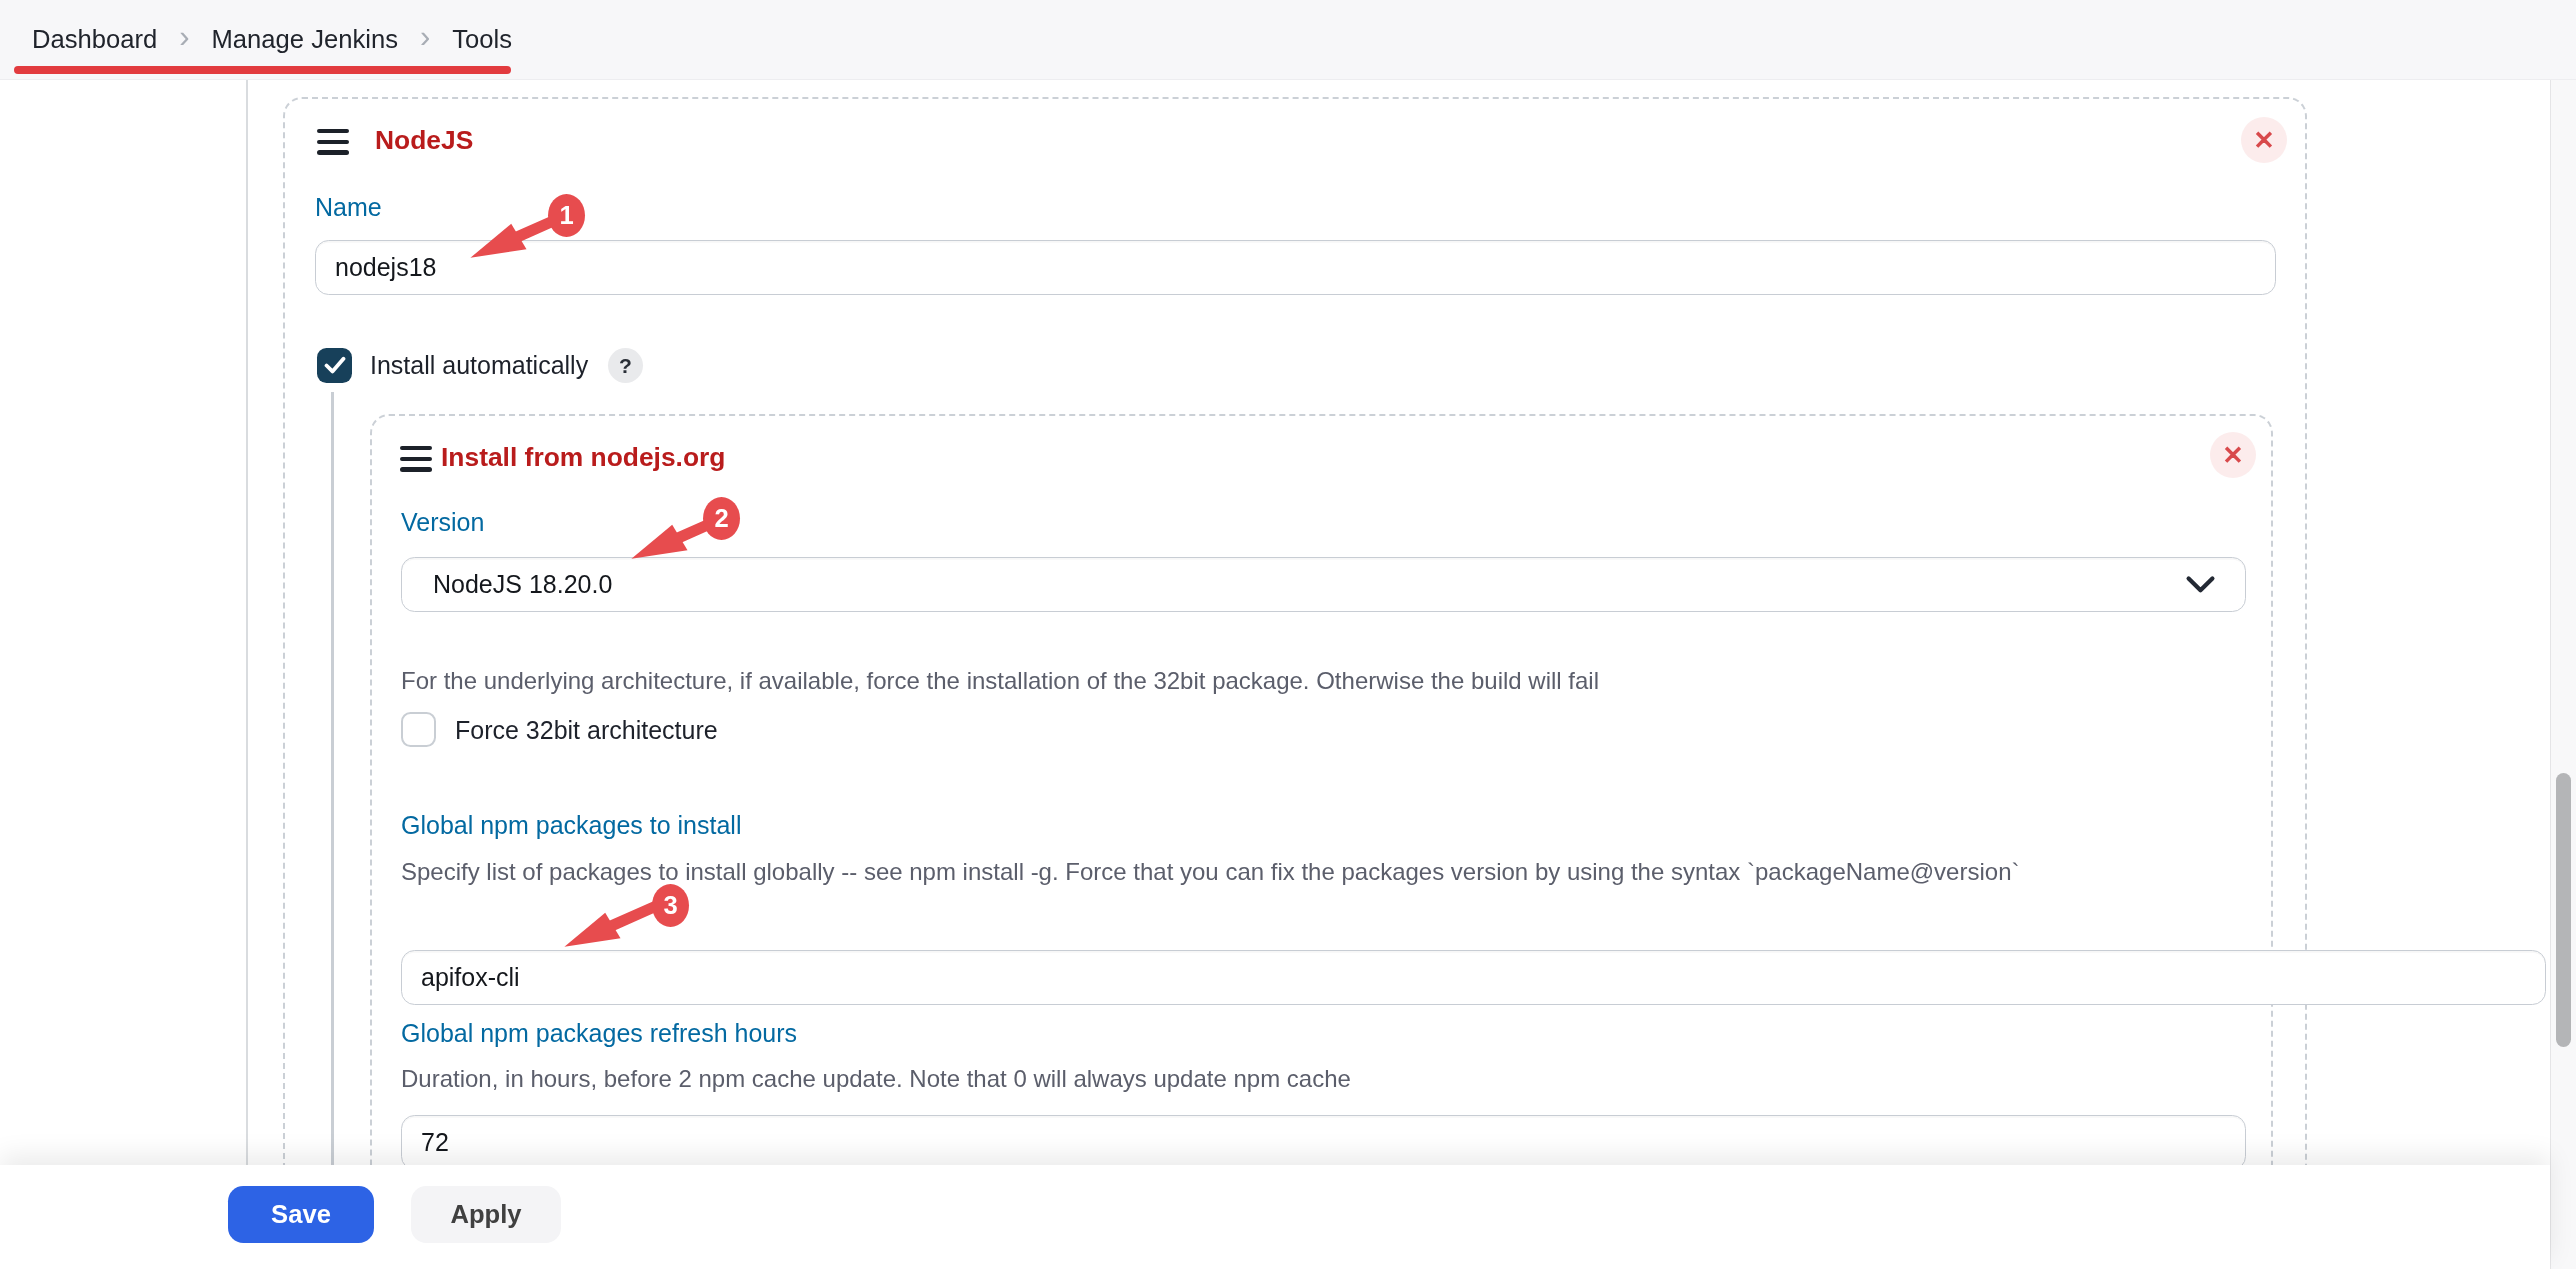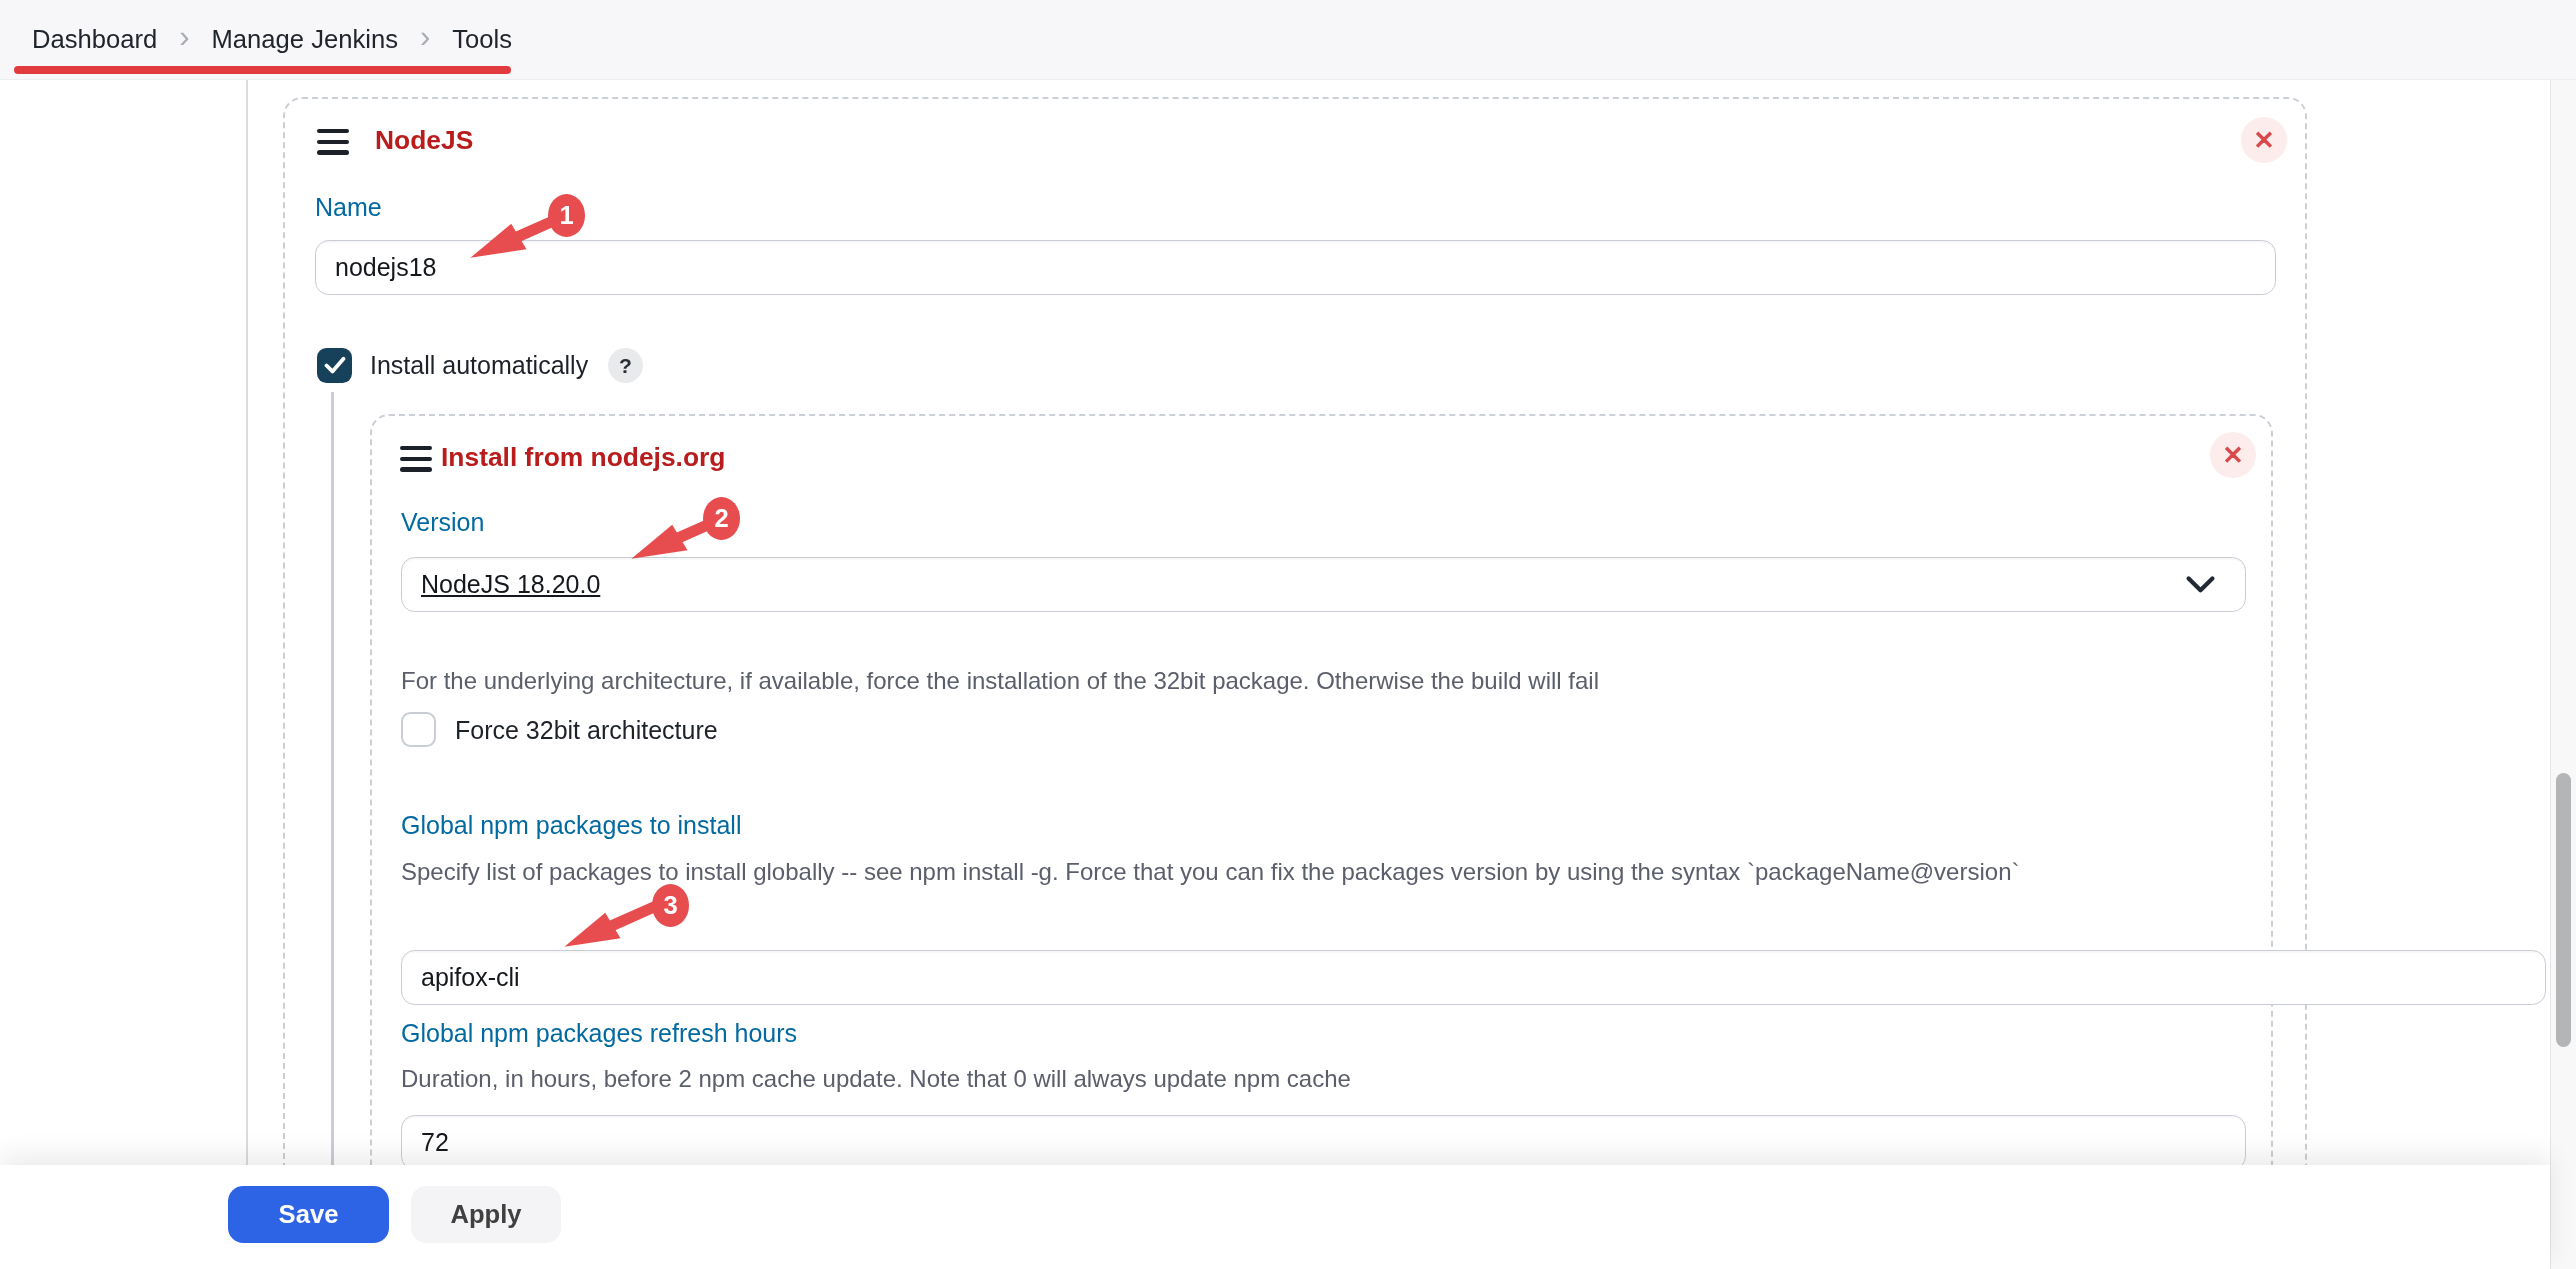--- a/index.html
+++ b/index.html
@@ -53,22 +53,22 @@
   .help-text{position:absolute;font-size:24px;font-weight:400;color:#5b5e6b;}
   .text-input{
     position:absolute;box-sizing:border-box;height:55px;
     border:1.7px solid #c8cdd4;border-radius:13.6px;background:#fff;
     font-family:"Liberation Sans", sans-serif;font-size:25px;color:#14171c;
     padding:0 19px;outline:none;box-shadow:inset 0 1.7px 0 rgba(0,0,0,0.03);
   }
   .select-box{
     position:absolute;box-sizing:border-box;height:55px;
     border:1.7px solid #c8cdd4;border-radius:13.6px;background:#fff;
-    display:flex;align-items:center;padding:0 19px;cursor:pointer;
-    font-size:25px;color:#14171c;box-shadow:inset 0 1.7px 0 rgba(0,0,0,0.03);text-decoration:underline;
+    display:flex;align-items:center;padding:0 31px;cursor:pointer;
+    font-size:25px;color:#14171c;box-shadow:inset 0 1.7px 0 rgba(0,0,0,0.03);
   }
   .select-box svg{position:absolute;right:29px;top:17px;}
   .checkbox{
     position:absolute;width:35px;height:35px;border-radius:9.4px;box-sizing:border-box;cursor:pointer;
   }
   .checkbox.checked{background:#17405a;display:flex;align-items:center;justify-content:center;}
   .checkbox.unchecked{background:#fff;border:2.6px solid #c9ced4;}
   .cb-label{position:absolute;font-size:25px;font-weight:500;color:#1d212a;}
   .help-btn{
     position:absolute;width:35px;height:35px;border-radius:50%;background:#e9eaec;
@@ -85,21 +85,21 @@
   
   .bottom-bar{
     position:absolute;left:0;top:1165px;width:2550px;height:104px;
     background:#ffffff;box-shadow:0 -10.2px 24px rgba(0,0,0,0.08);z-index:40;
   }
   .btn{
     position:absolute;top:21px;height:57px;border:none;border-radius:15.3px;
     font-family:"Liberation Sans", sans-serif;font-size:25.6px;cursor:pointer;
     display:flex;align-items:center;justify-content:center;
   }
-  .btn.save{left:228px;width:161px;background:#2d63e5;color:#ffffff;font-weight:700;}
+  .btn.save{left:228px;width:146px;background:#2d63e5;color:#ffffff;font-weight:700;}
   .btn.apply{left:411px;width:150px;background:#f4f4f6;color:#404040;font-weight:600;}
 </style>
 </head>
 <body>
 
 <div class="topbar">
   <span class="crumb">Dashboard</span>
   <span class="crumb-sep">›</span>
   <span class="crumb">Manage Jenkins</span>
   <span class="crumb-sep">›</span>

